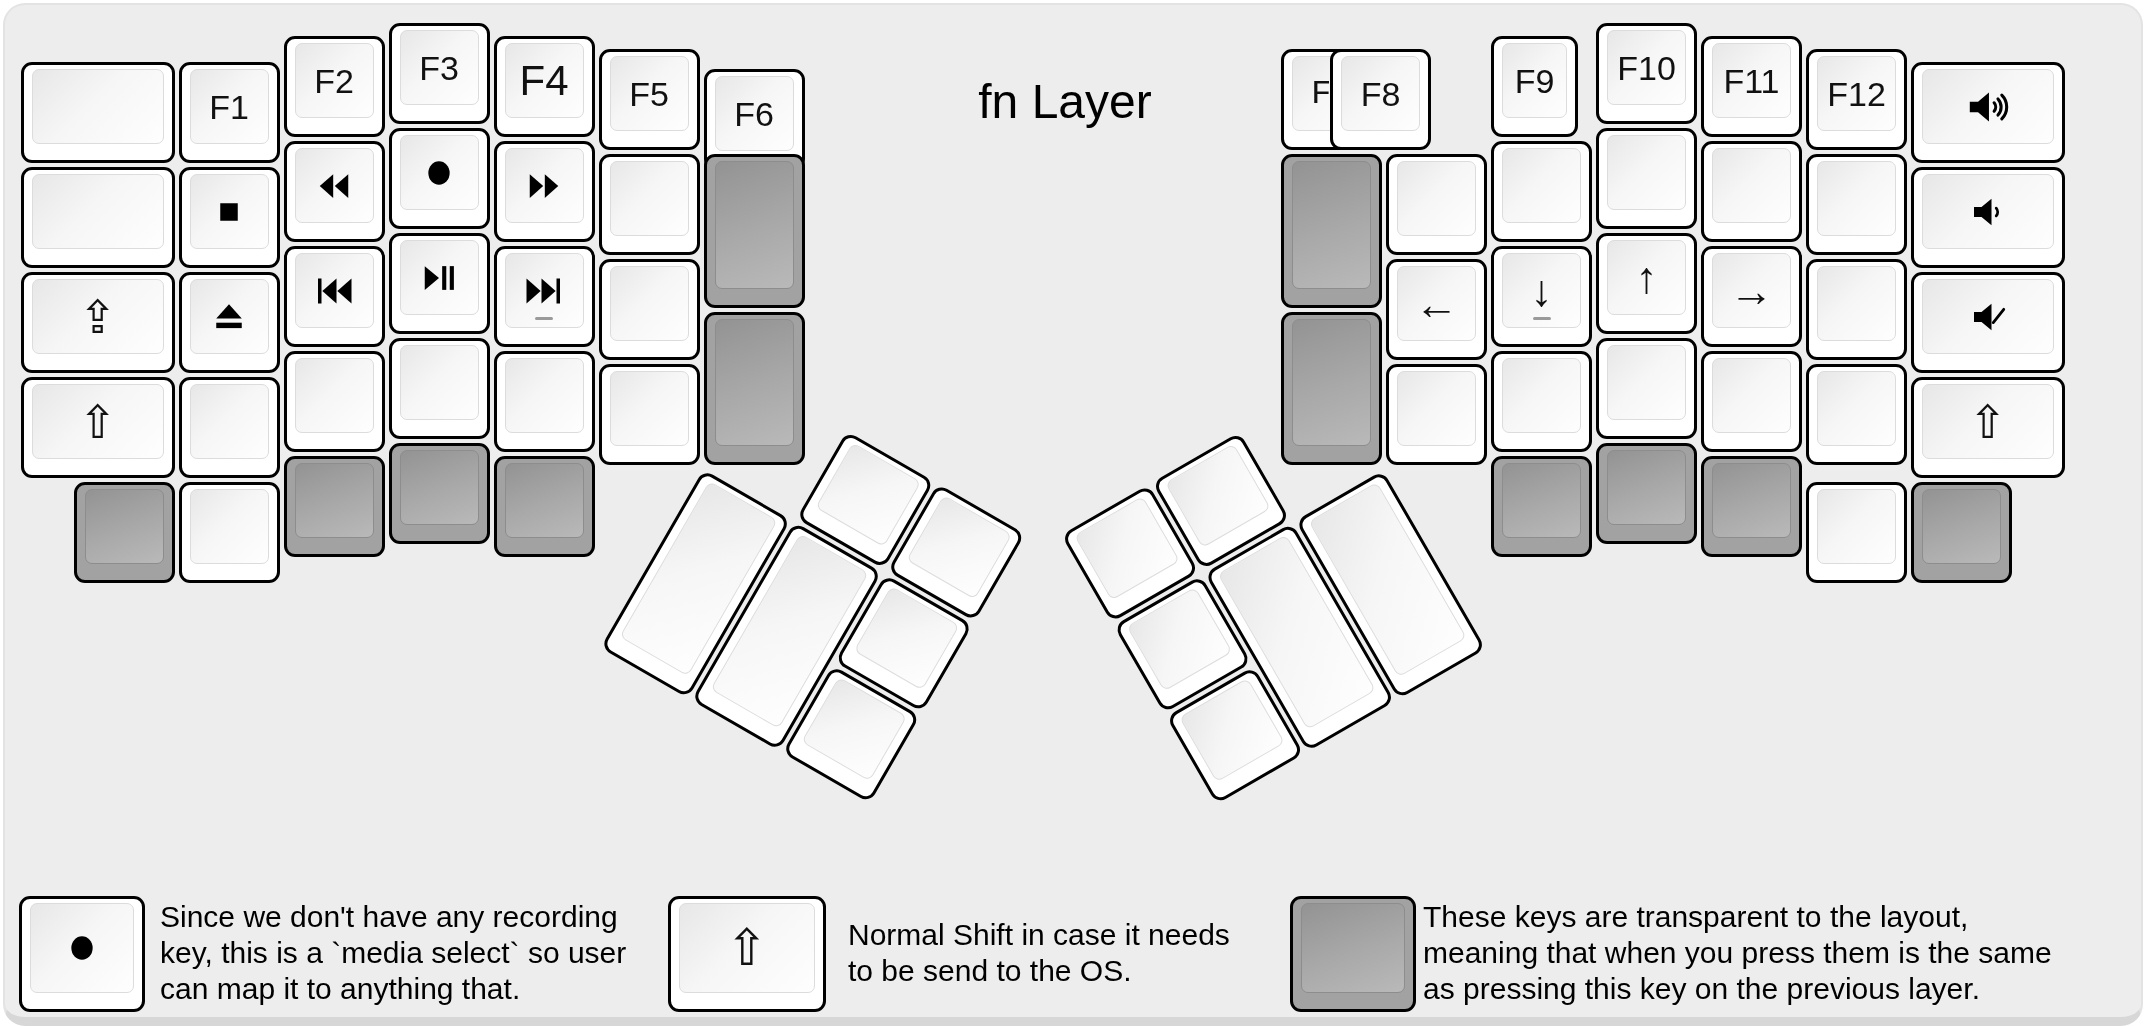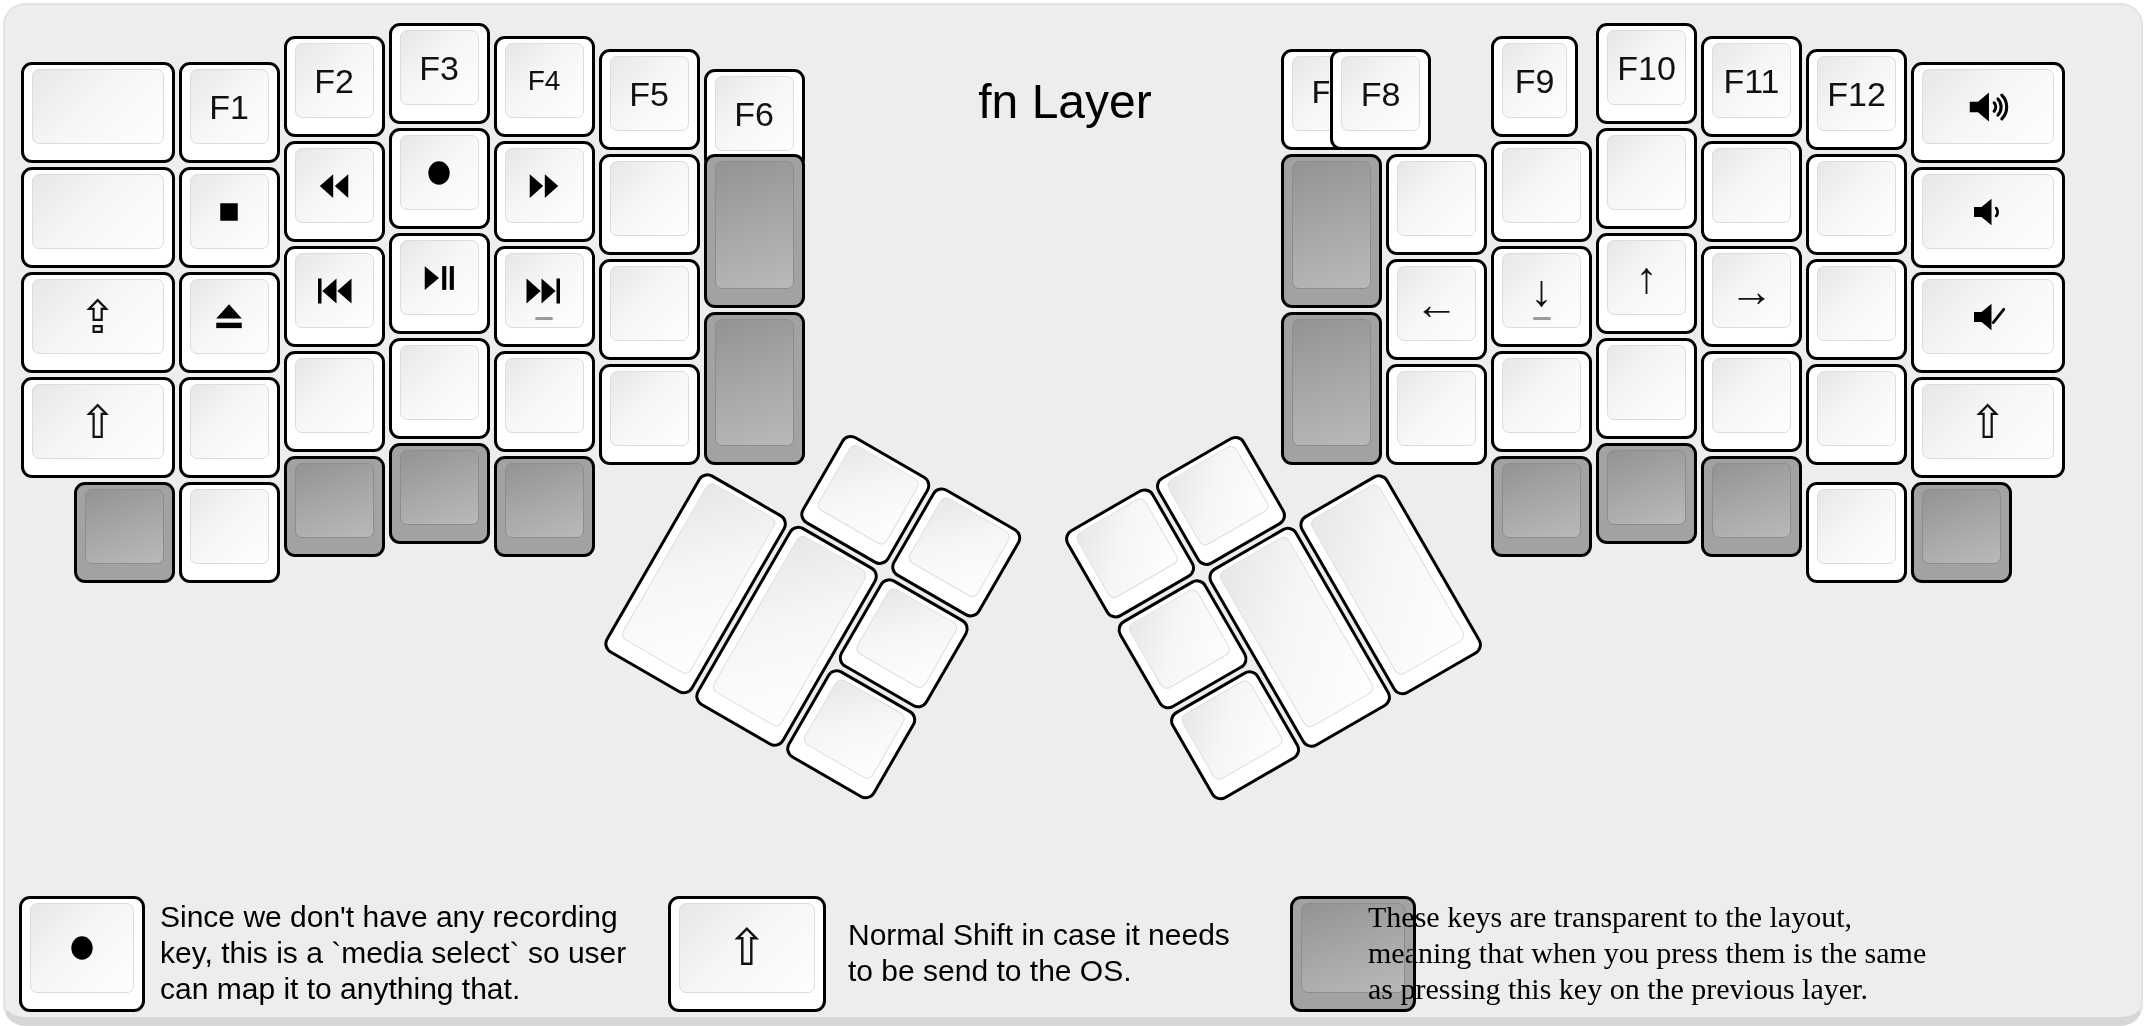--- a/index.html
+++ b/index.html
@@ -137,21 +137,21 @@
         </div>
       </div>
       <div class="key white" style="left: 388.5px; top: 338px; width: 101px; height: 101px;">
         <div class="cap"></div>
       </div>
       <div class="key gray" style="left: 388.5px; top: 443px; width: 101px; height: 101px;">
         <div class="cap"></div>
       </div>
       <div class="key white" style="left: 493.5px; top: 36.125px; width: 101px; height: 101px;">
         <div class="cap">
-          <span class="klabel" style="font-size: 28px;">F4</span>
+          <span class="klabel" style="font-size: 42px;">F4</span>
         </div>
       </div>
       <div class="key white" style="left: 493.5px; top: 141.125px; width: 101px; height: 101px;">
         <div class="cap">
           <span class="icon">
             <svg width="38" height="38" viewBox="0 0 24 24">
               <path d="M3 4.5 L11.5 12 L3 19.5 Z"></path>
               <path d="M12.5 4.5 L21 12 L12.5 19.5 Z"></path>
             </svg>
           </span>
@@ -407,19 +407,19 @@
           <span class="klabel" style="font-size: 50px;">⇧</span>
         </div>
       </div>
       <div class="legend-text" style="left: 848px; top: 917px;">
         <div>Normal Shift in case it needs</div>
         <div>to be send to the OS.</div>
       </div>
       <div class="key gray" style="left: 1290px; top: 896px; width: 126px; height: 116px;">
         <div class="cap"></div>
       </div>
-      <div class="legend-text" style="left: 1368px; top: 899px; font-family: Liberation Serif, serif;">
+      <div class="legend-text" style="left: 1423px; top: 899px;">
         <div>These keys are transparent to the layout,</div>
         <div>meaning that when you press them is the same</div>
         <div>as pressing this key on the previous layer.</div>
       </div>
     </div>
 </div>
 
 </body></html>

